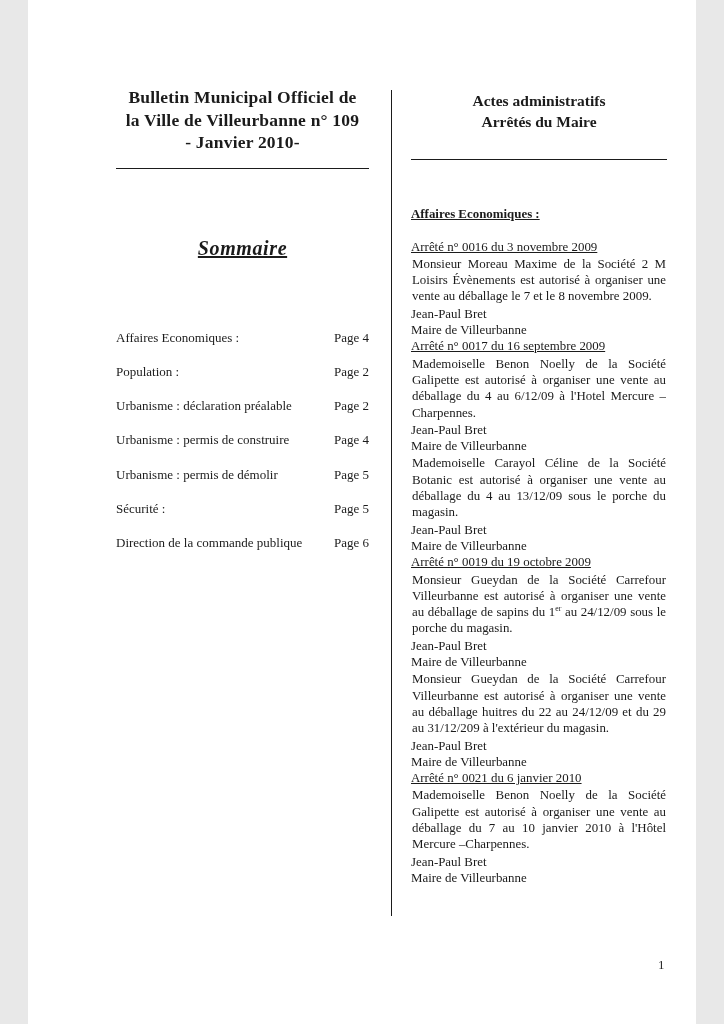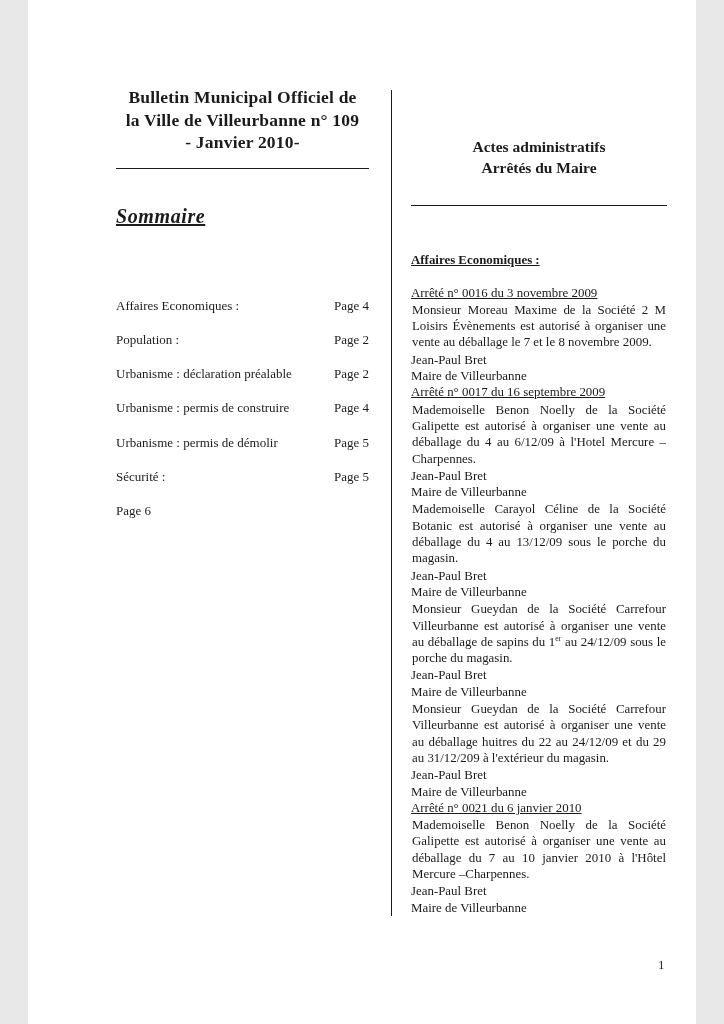--- a/index.html
+++ b/index.html
@@ -14,42 +14,42 @@
   }
   
   .col-left{position:absolute;left:88px;top:86px;width:253px;}
   .left-title{
     font-weight:700;font-size:17.5px;line-height:22.5px;
     text-align:center;letter-spacing:.2px;
   }
   .rule{border:none;border-top:1.4px solid #1b1b1b;margin:0;width:100%;}
   .rule-left{margin-top:14px;}
   .sommaire-title{
-    margin-top:36px;text-align:left;
+    margin-top:68px;text-align:center;
     font-size:20px;font-weight:700;font-style:italic;
     text-decoration:underline;letter-spacing:.6px;
   }
   .toc{margin-top:70px;font-size:13px;}
   .toc-row{
     display:flex;justify-content:space-between;
     line-height:16.3px;margin-bottom:18px;
   }
   .toc-page{white-space:nowrap;}
   
   .divider-v{
     position:absolute;left:363px;top:90px;
     width:1.4px;height:826px;background:#1b1b1b;
   }
   
   .col-right{
     position:absolute;left:383px;top:90px;width:256px;
     font-size:12.9px;line-height:16.3px;
   }
   .right-title{
-    font-weight:700;font-size:15.5px;line-height:21px;text-align:center;margin-top:46px;
+    font-weight:700;font-size:15.5px;line-height:21px;text-align:center;
   }
   .rule-right{margin-top:27px;}
   .section-heading{
     margin-top:46px;margin-bottom:16.3px;
     font-weight:700;text-decoration:underline;
   }
   .arrete-heading{text-decoration:underline;}
   .arrete-body{margin:1px;text-align:justify;}
   .arrete-body sup{font-size:.6em;line-height:0;}
   .signature-block{text-align:left;}
@@ -91,20 +91,21 @@
   </div>
         <div class="toc-row">
     <span class="toc-label">Urbanisme : permis de démolir</span>
     <span class="toc-page">Page 5</span>
   </div>
         <div class="toc-row">
     <span class="toc-label">Sécurité :</span>
     <span class="toc-page">Page 5</span>
   </div>
         <div class="toc-row">
+    <span class="toc-label">Direction de la commande publique</span>
     <span class="toc-page">Page 6</span>
   </div>
       </div>
   </div>
 
   <div class="divider-v"></div>
 
   <div class="col-right">
     <div class="right-title">
       <div>Actes administratifs</div>
@@ -130,20 +131,21 @@
           </div>
   </div>
         <div class="arrete-entry">
     <p class="arrete-body"><span>Mademoiselle Carayol Céline  de la Société Botanic est autorisé à organiser une vente au déballage du 4 au 13/12/09 sous le porche du magasin.</span></p>
     <div class="signature-block">
             <div>Jean-Paul Bret</div>
             <div>Maire de Villeurbanne</div>
           </div>
   </div>
         <div class="arrete-entry">
+    <div class="arrete-heading">Arrêté n° 0019 du 19 octobre 2009</div>
     <p class="arrete-body"><span>Monsieur Gueydan  de la Société Carrefour Villeurbanne est autorisé à organiser une vente au déballage de sapins du 1</span><sup>er</sup><span>  au 24/12/09 sous le porche du magasin.</span></p>
     <div class="signature-block">
             <div>Jean-Paul Bret</div>
             <div>Maire de Villeurbanne</div>
           </div>
   </div>
         <div class="arrete-entry">
     <p class="arrete-body"><span>Monsieur Gueydan  de la Société Carrefour Villeurbanne est autorisé à organiser une vente au déballage huitres du 22 au 24/12/09 et du 29 au 31/12/209 à l'extérieur du magasin.</span></p>
     <div class="signature-block">
             <div>Jean-Paul Bret</div>

